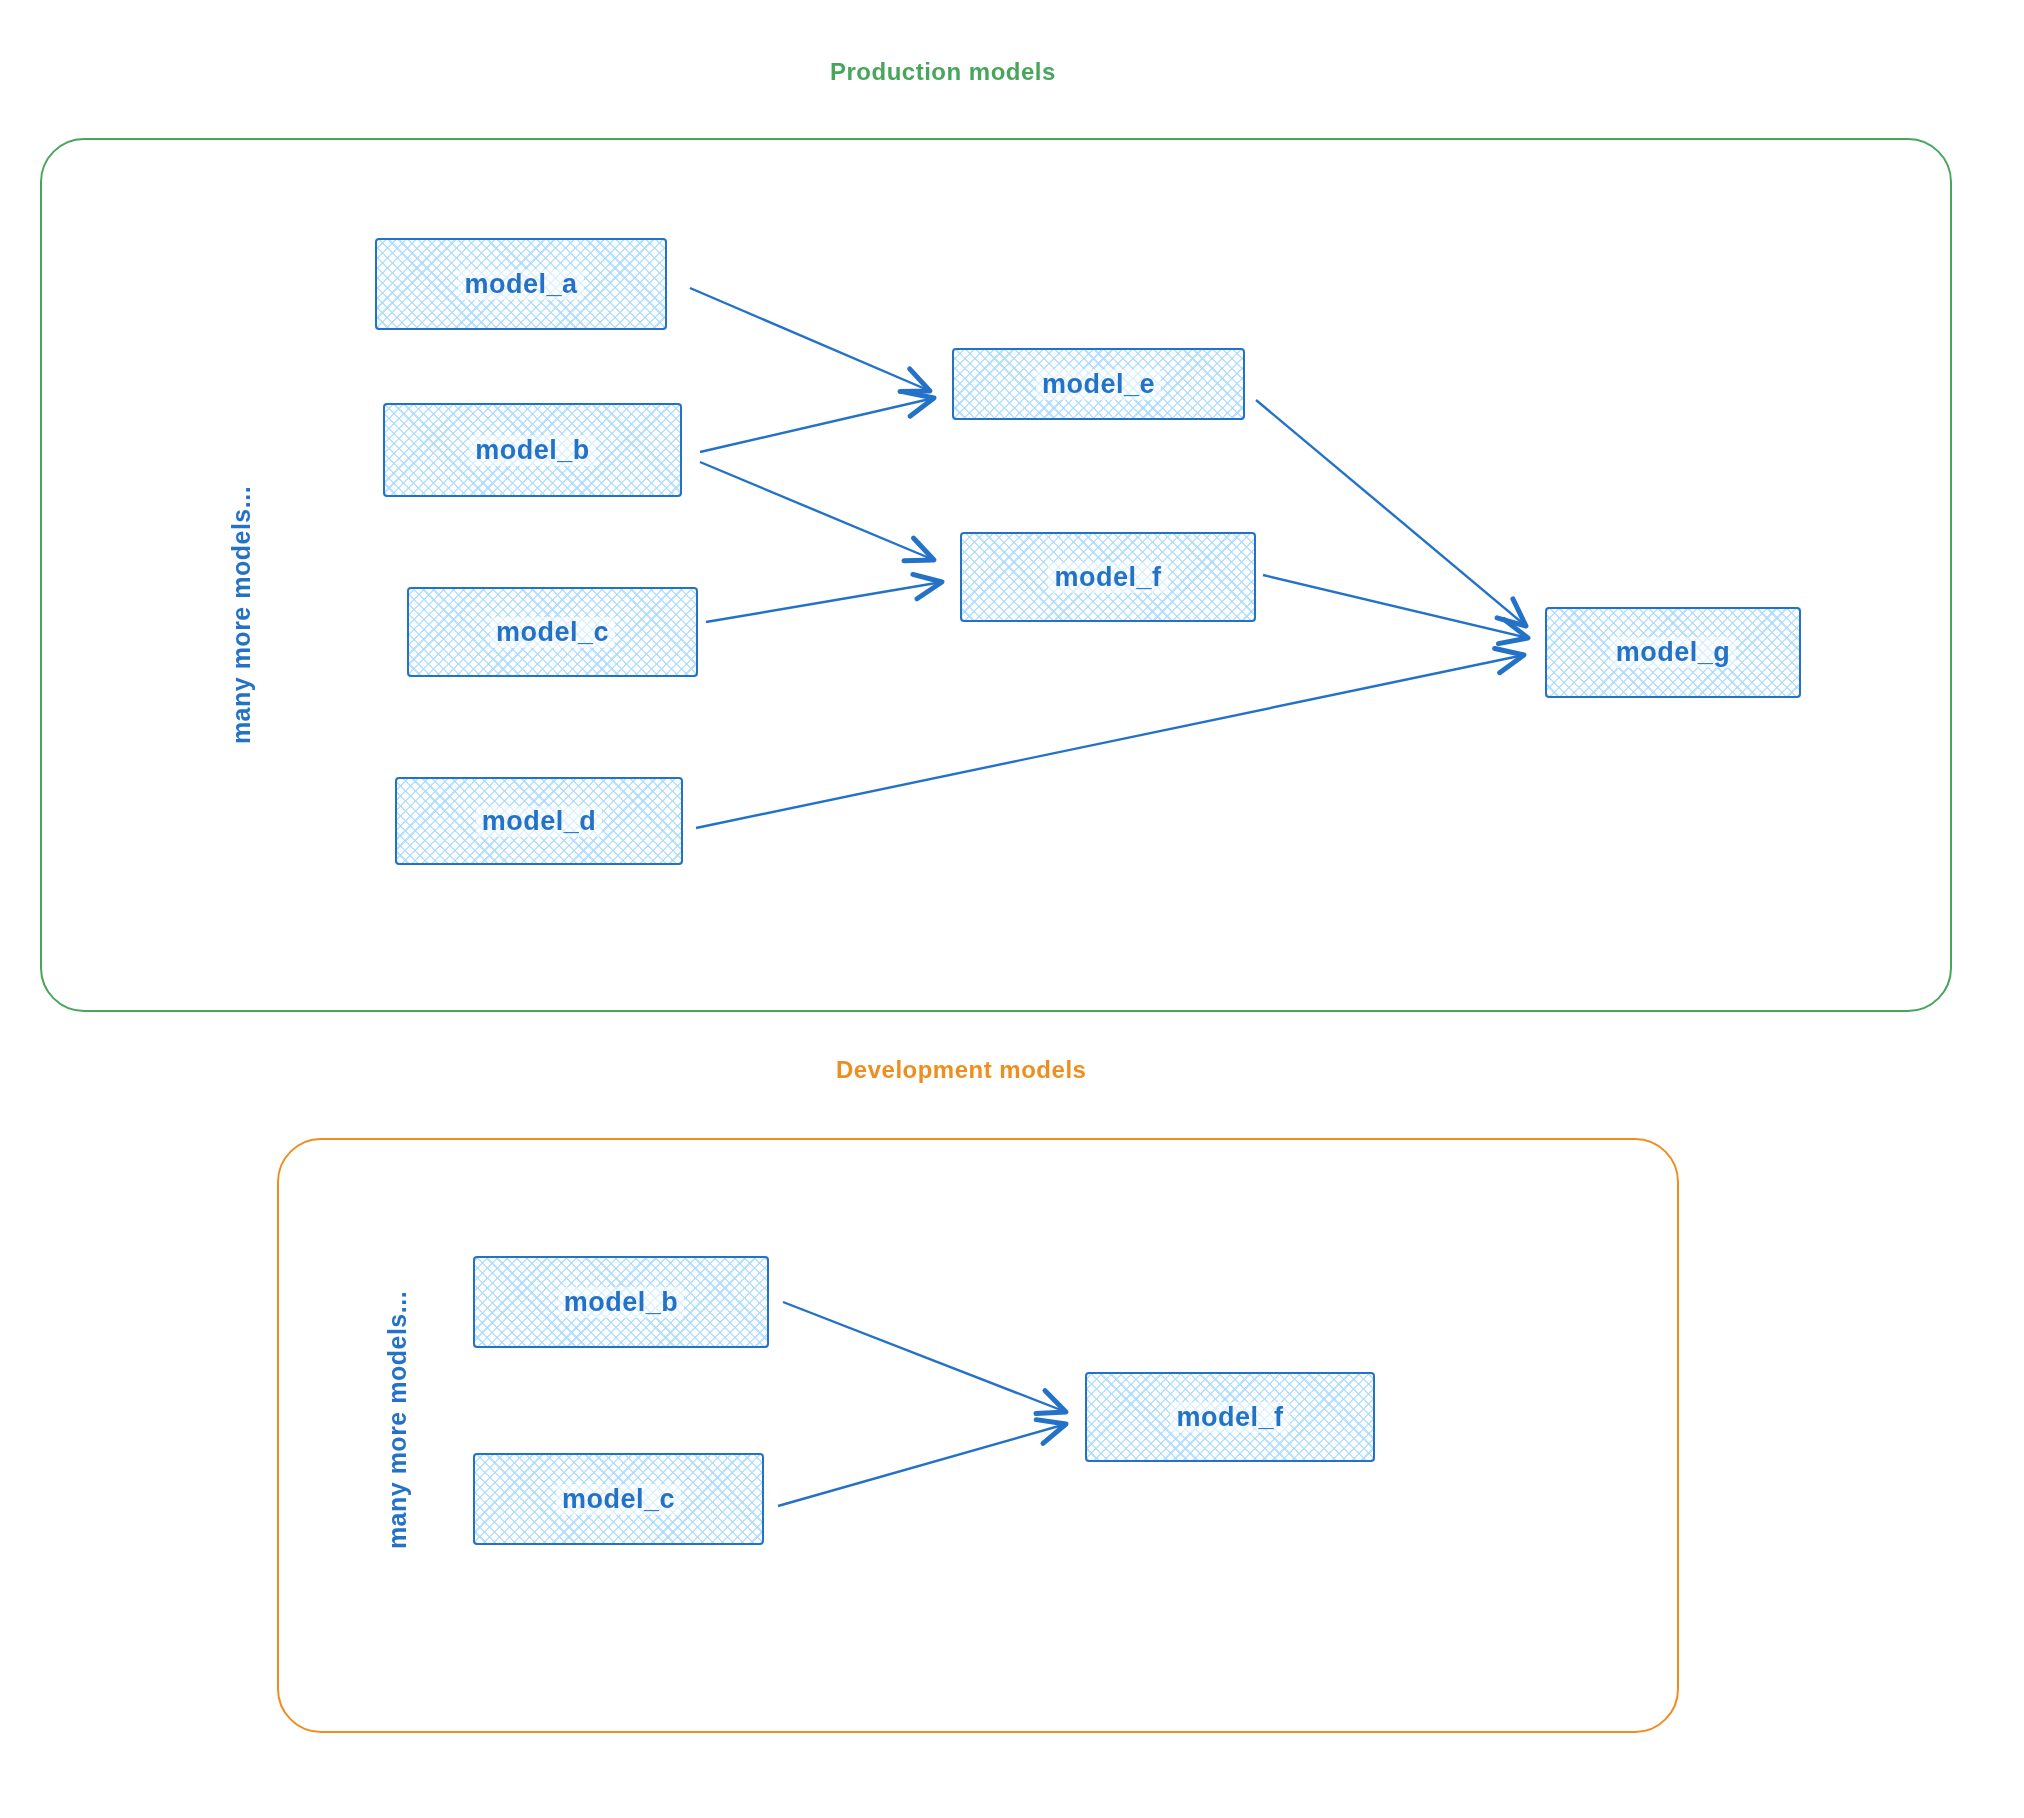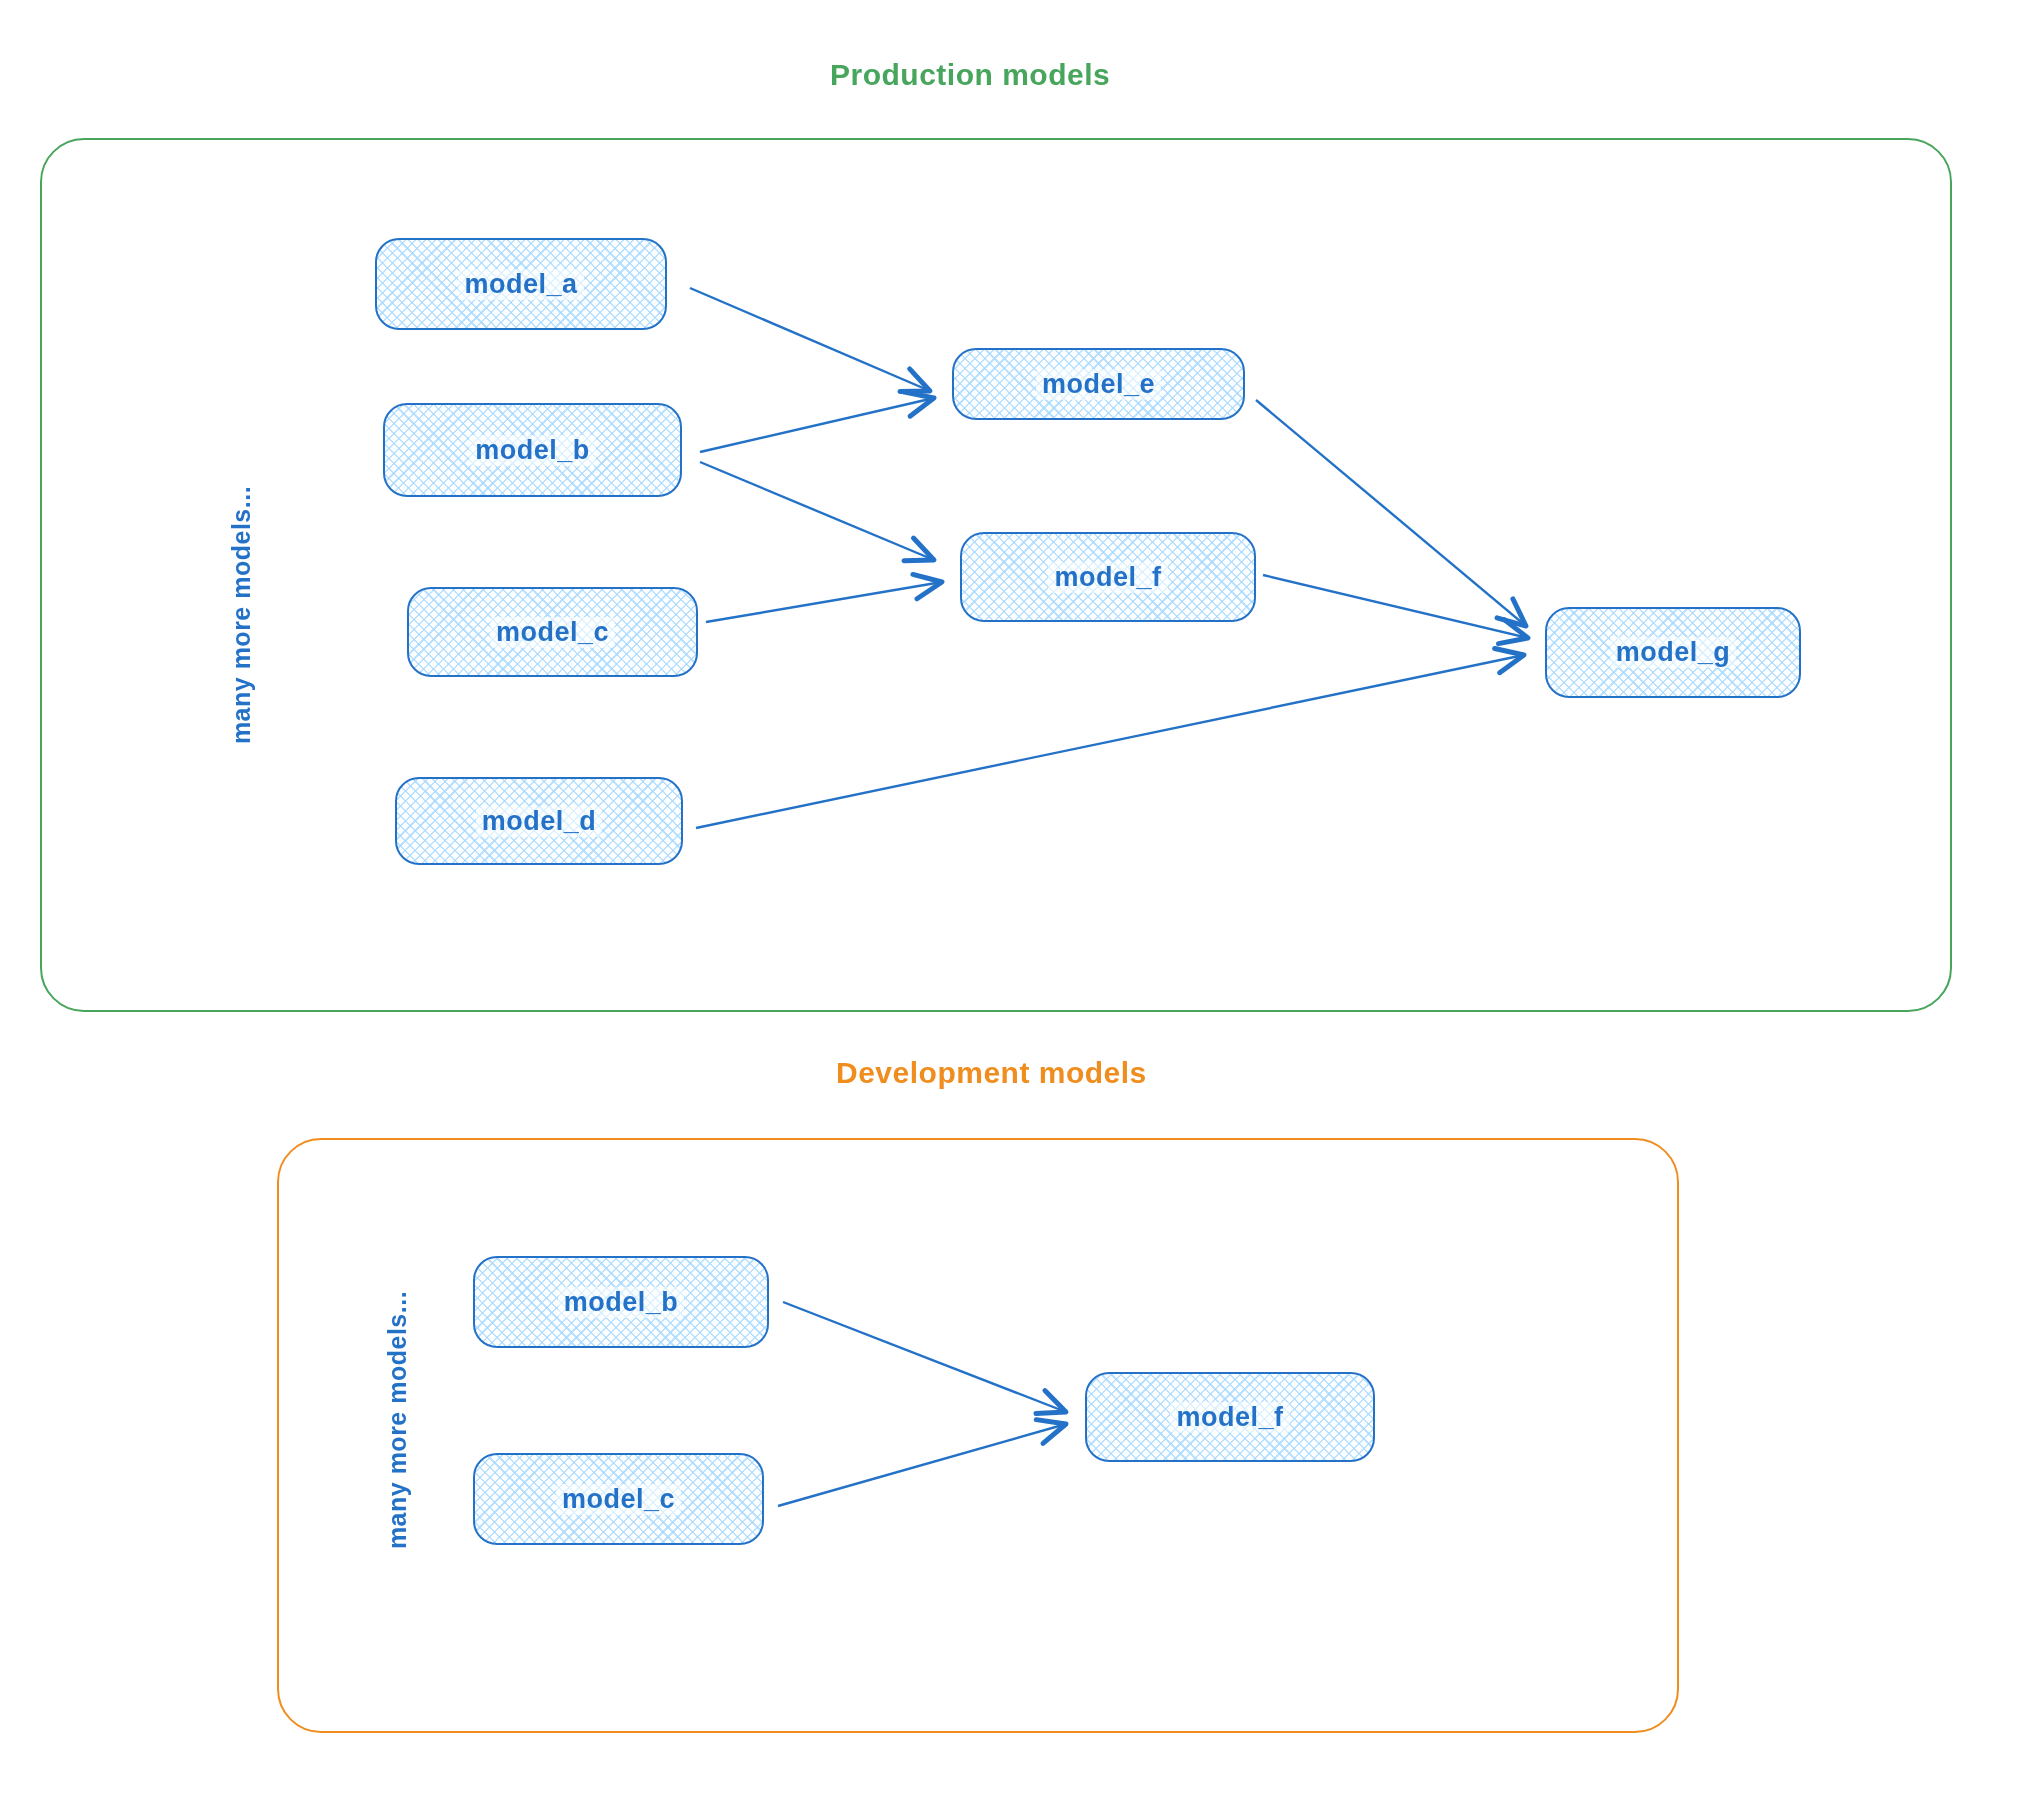--- a/index.html
+++ b/index.html
@@ -17,36 +17,36 @@
   .edge{stroke:var(--blue);stroke-width:2.4;fill:none;}
   .edge-head{stroke:var(--blue);stroke-width:1.8;fill:none;stroke-linecap:round;stroke-linejoin:round;}
 
   .frame{
     position:absolute;border:2.5px solid;border-radius:44px;background:transparent;z-index:1;
   }
   .frame.production{left:40px;top:138px;width:1908px;height:870px;border-color:var(--green);}
   .frame.development{left:277px;top:1138px;width:1398px;height:591px;border-color:var(--orange);}
 
   .section-title{
-    position:absolute;font-size:30px;font-weight:600;letter-spacing:.5px;z-index:2;white-space:nowrap;
+    position:absolute;font-size:24px;font-weight:600;letter-spacing:.5px;z-index:2;white-space:nowrap;
   }
   .section-title.production{left:830px;top:58px;color:var(--green);}
   .section-title.development{left:836px;top:1056px;color:var(--orange);}
 
   .side-label{
     position:absolute;width:300px;height:34px;text-align:center;
     color:var(--blue);font-size:25px;font-weight:600;letter-spacing:.5px;
     transform:rotate(-90deg);z-index:2;white-space:nowrap;
   }
   .side-label.production{left:94px;top:598px;}
   .side-label.development{left:250px;top:1403px;}
 
   .node{
     position:absolute;z-index:4;box-sizing:border-box;
-    border:2.5px solid var(--blue);border-radius:24px;
+    border:2.5px solid var(--blue);border-radius:4px;
     background-color:#fdfeff;
     background-image:
       repeating-linear-gradient(45deg, rgba(165,216,255,.75) 0 1.5px, transparent 1.5px 7px),
       repeating-linear-gradient(-45deg, rgba(165,216,255,.75) 0 1.5px, transparent 1.5px 7px);
     display:flex;align-items:center;justify-content:center;
   }
   .node-label{
     color:var(--blue);font-size:27px;font-weight:600;letter-spacing:.5px;
     background:rgba(255,255,255,.55);padding:0 6px;border-radius:4px;
   }

